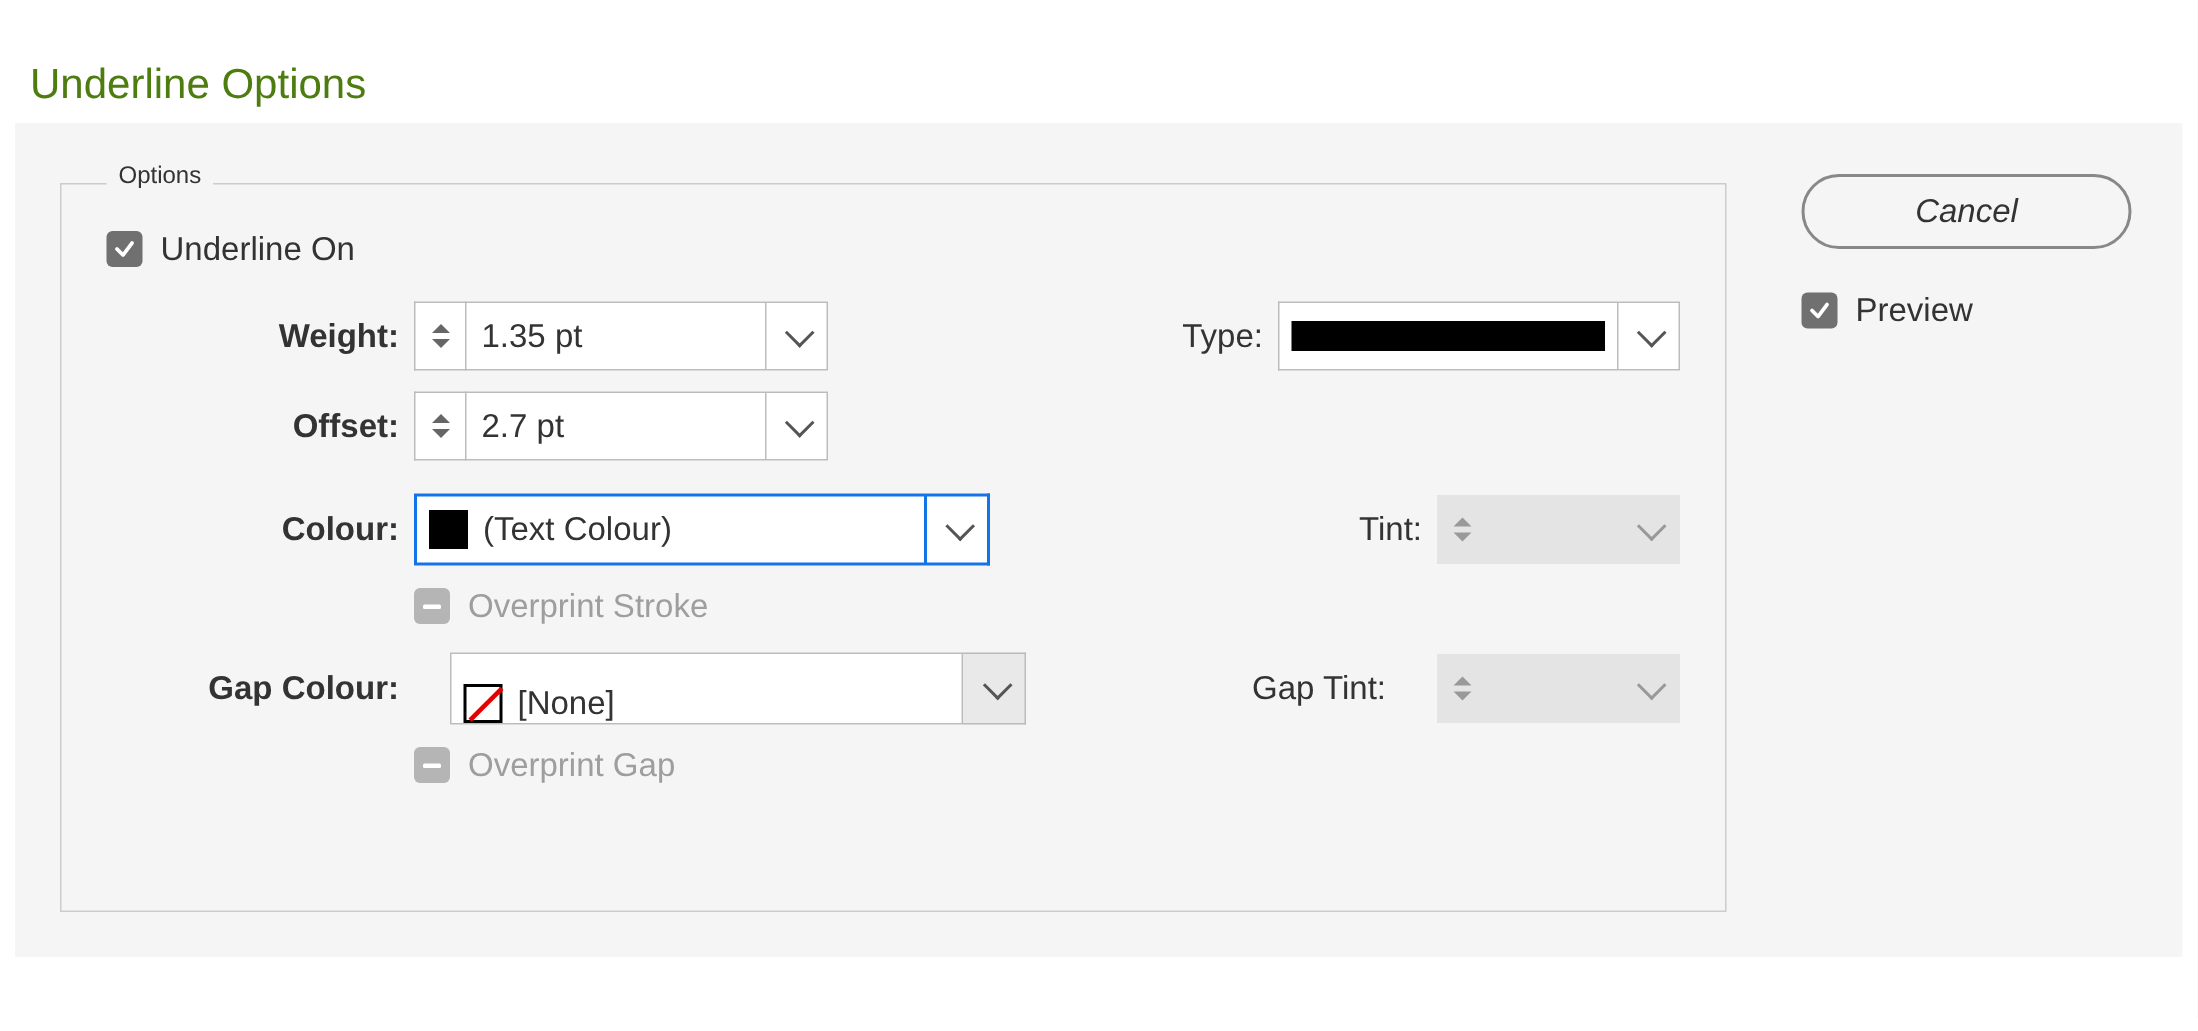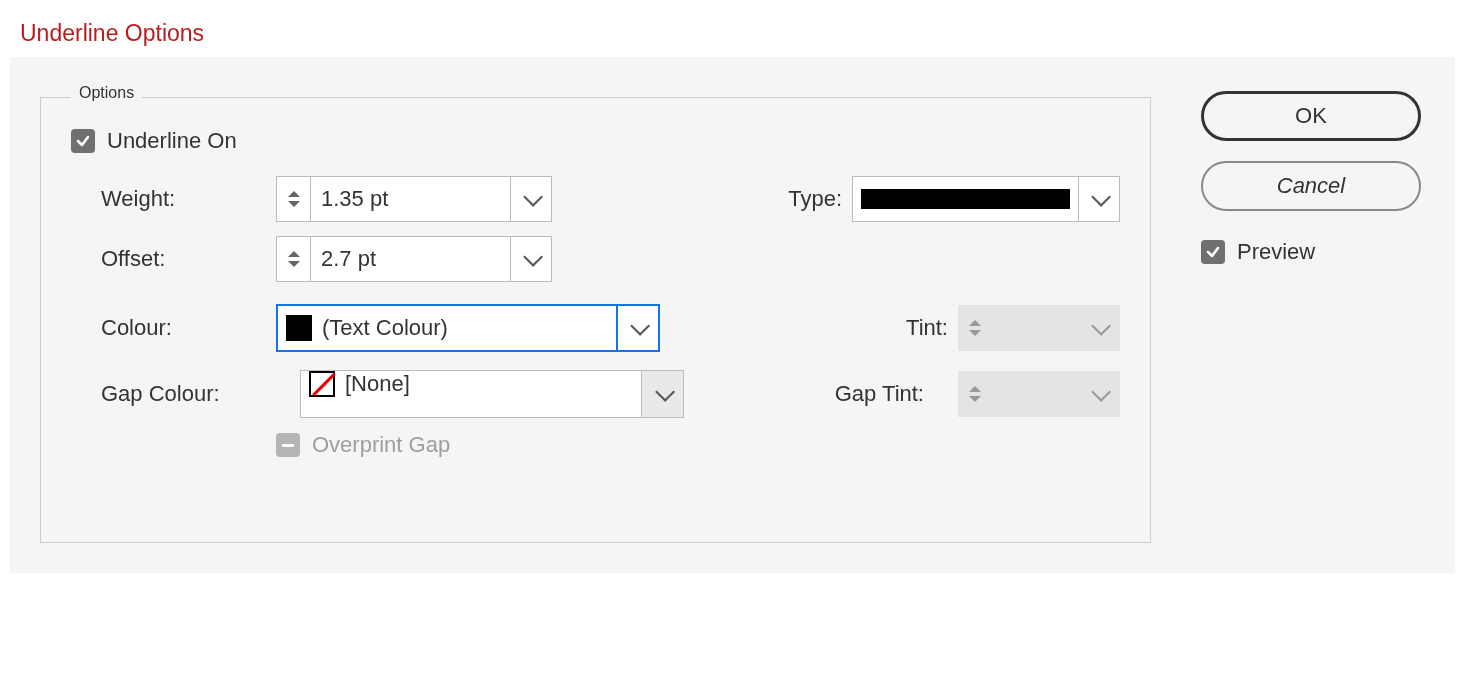--- a/index.html
+++ b/index.html
@@ -8,22 +8,23 @@
     padding: 0;
     font-family: "Segoe UI", Arial, sans-serif;
     font-size: 22px;
     color: #333;
     background: #fff;
     width: 1465px;
     height: 687px;
   }
   .dialog-title {
     padding: 20px 20px 10px 20px;
-    font-size: 23px;
-    color: #b91c1c;
+    font-size: 28px;
+    color: #4d7c0f;
+    margin-top: 20px;
   }
   .dialog-body {
     background: #f5f5f5;
     margin: 0 10px;
     padding: 30px 30px 30px 30px;
     display: flex;
     gap: 50px;
     align-items: flex-start;
   }
   .options-frame {
@@ -79,21 +80,23 @@
     margin-left: 30px;
   }
   .form-row {
     display: flex;
     align-items: center;
     margin-bottom: 14px;
     gap: 0;
   }
   .label-cell {
     width: 175px;
+    text-align: right;
     padding-right: 10px;
+    font-weight: bold;
   }
   .label-cell-right {
     width: 110px;
     text-align: right;
     padding-right: 10px;
   }
   .spacer {
     flex: 1;
     min-width: 190px;
   }
@@ -179,21 +182,21 @@
     display: flex;
     align-items: center;
     justify-content: center;
   }
   .gap-colour-select {
     border: 1px solid #bcbcbc;
     background: #fff;
     height: 48px;
     width: 342px;
     display: flex;
-    align-items: flex-start;
+    align-items: flex-end;
     padding: 0 8px;
     gap: 10px;
   }
   .gap-dropdown-btn {
     width: 42px;
     height: 48px;
     border: 1px solid #bcbcbc;
     border-left: none;
     background: #e9e9e9;
     display: flex;
@@ -326,20 +329,29 @@
             <div class="chev chev-up" style="border-bottom-color:#999"></div>
             <div class="chev chev-down" style="border-top-color:#999"></div>
           </div>
           <div style="flex:1"></div>
           <div class="tint-dd">
             <div class="chev-down-lg" style="border-color:#999;"></div>
           </div>
         </div>
       </div>
 
+      <div class="form-row" style="margin-top:10px;">
+        <div class="label-cell"></div>
+        <div class="checkbox-row">
+          <div class="checkbox-disabled-dash">
+              <div class="dash"></div>
+            </div>
+          <span class="disabled-label">Overprint Stroke</span>
+        </div>
+      </div>
 
       <div class="form-row" style="margin-top:18px;gap:24px;">
         <div class="label-cell">Gap Colour:</div>
         <div class="field-wrap">
           <div class="gap-colour-select">
             <div class="colour-swatch-none"></div>
             <span>[None]</span>
           </div>
           <div class="gap-dropdown-btn">
             <div class="chev-down-lg"></div>
@@ -366,21 +378,20 @@
               <div class="dash"></div>
             </div>
           <span class="disabled-label">Overprint Gap</span>
         </div>
       </div>
 
     </div>
   </div>
 
   <div class="right-panel">
-    <div class="btn btn-primary">OK</div>
     <div class="btn btn-secondary">Cancel</div>
     <div class="checkbox-row" style="margin-top:8px;">
       <div class="checkbox">
         <svg width="14" height="14" viewBox="0 0 14 14">
             <path d="M2 7 L6 11 L12 3" stroke="#fff" stroke-width="2.5" fill="none" stroke-linecap="round" stroke-linejoin="round"></path>
           </svg>
       </div>
       <span>Preview</span>
     </div>
   </div>

